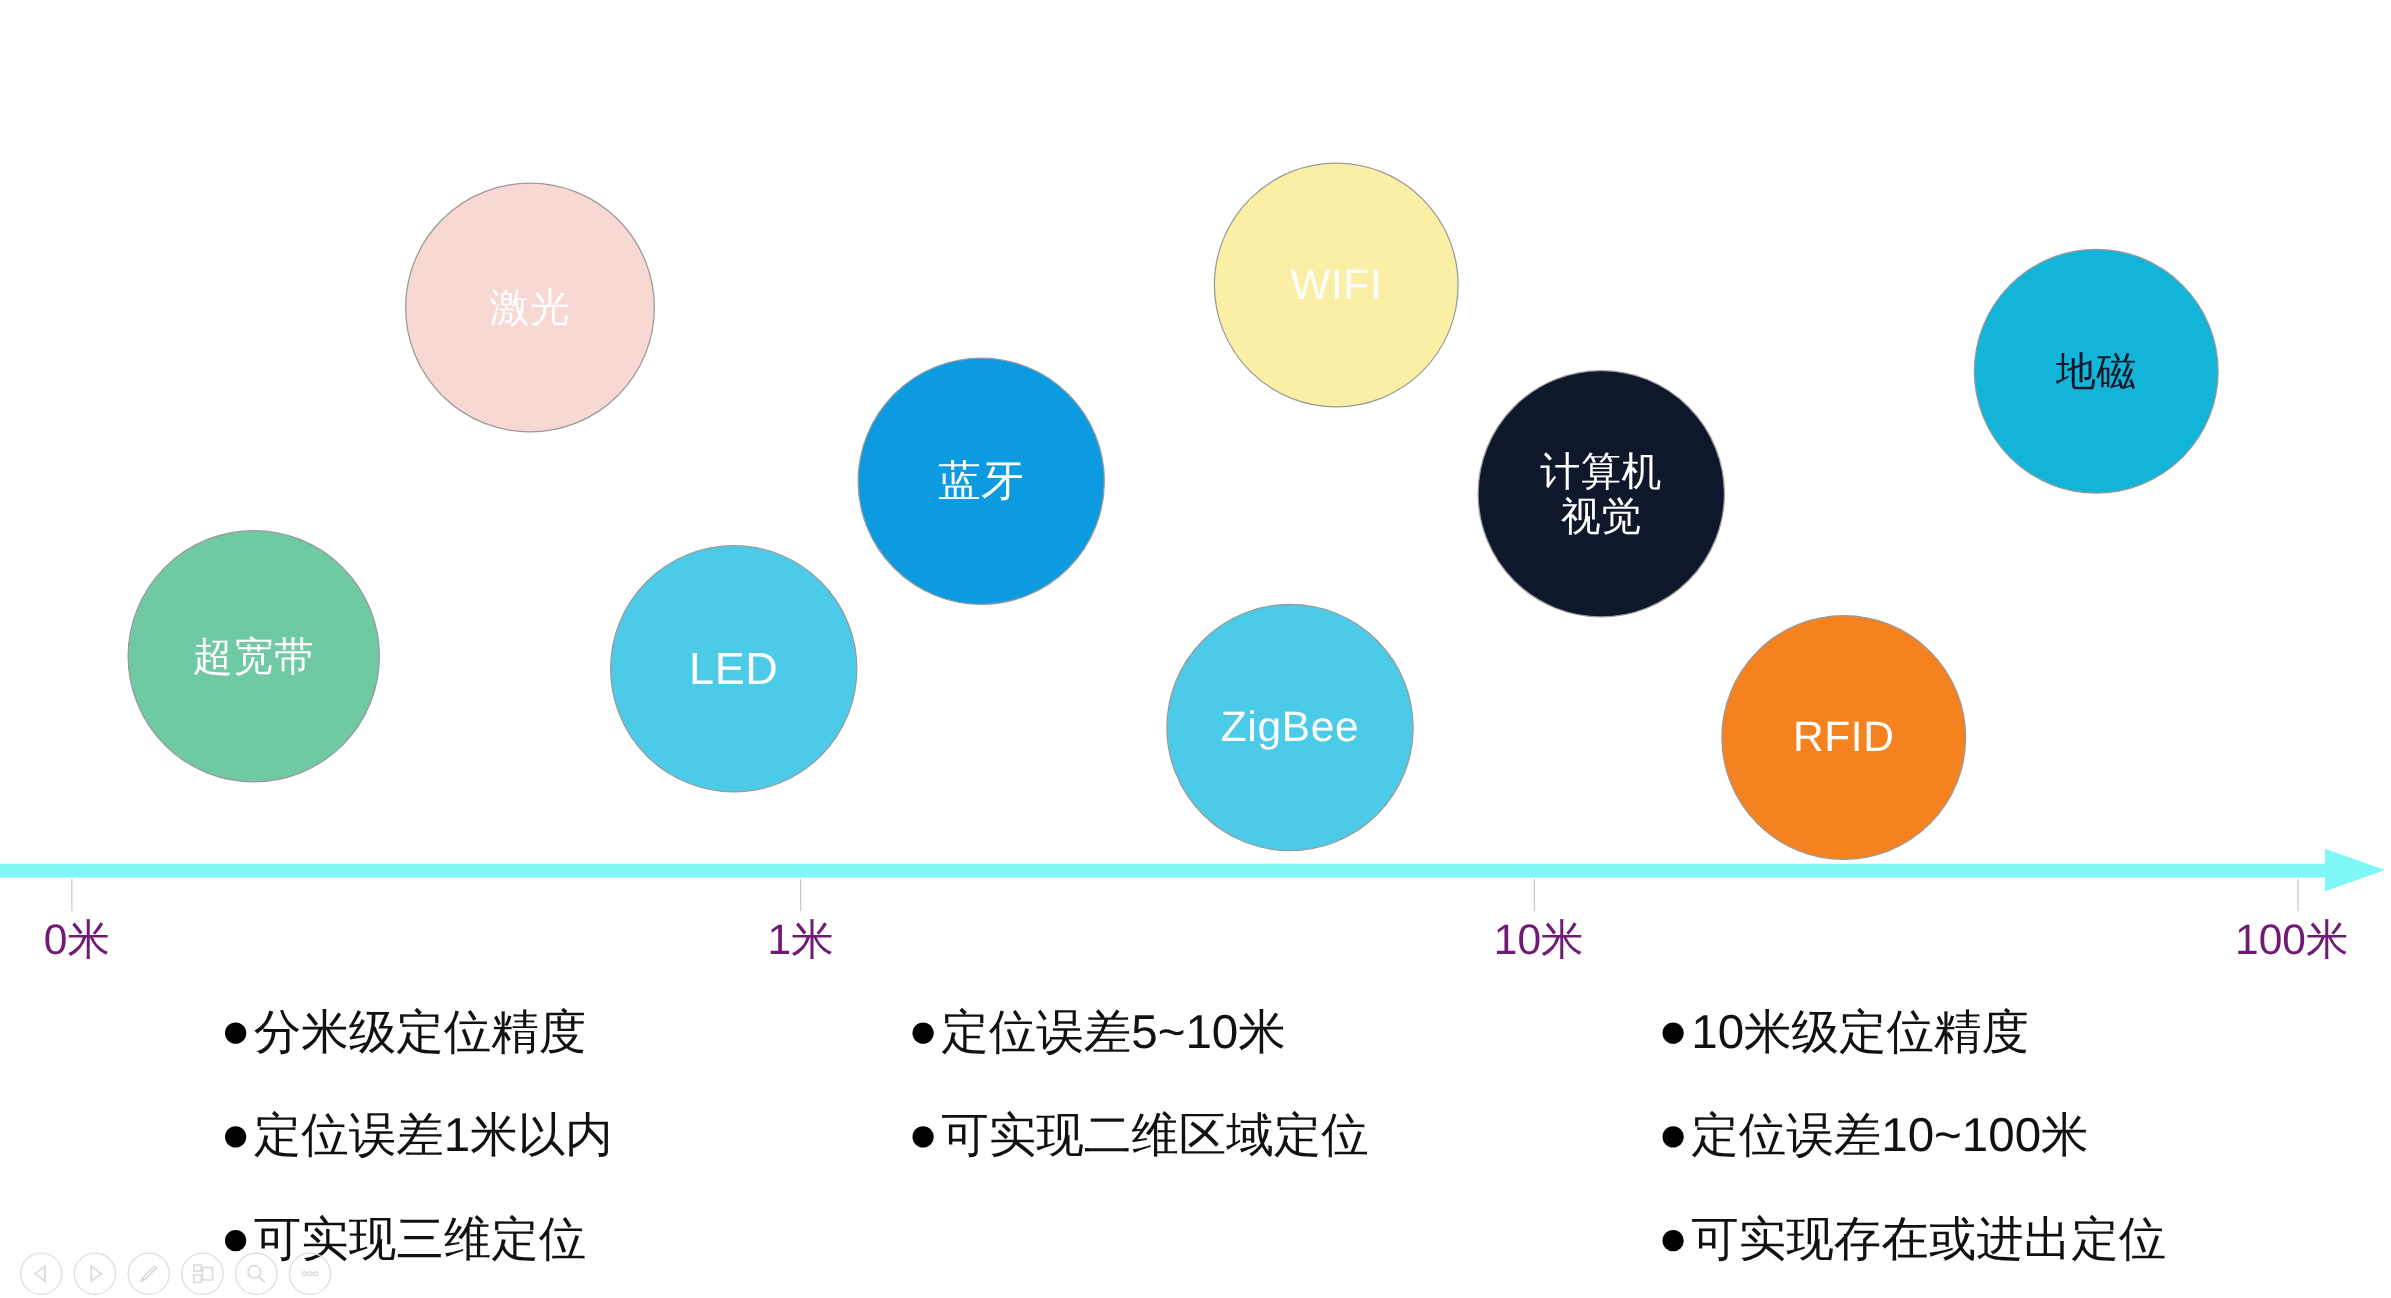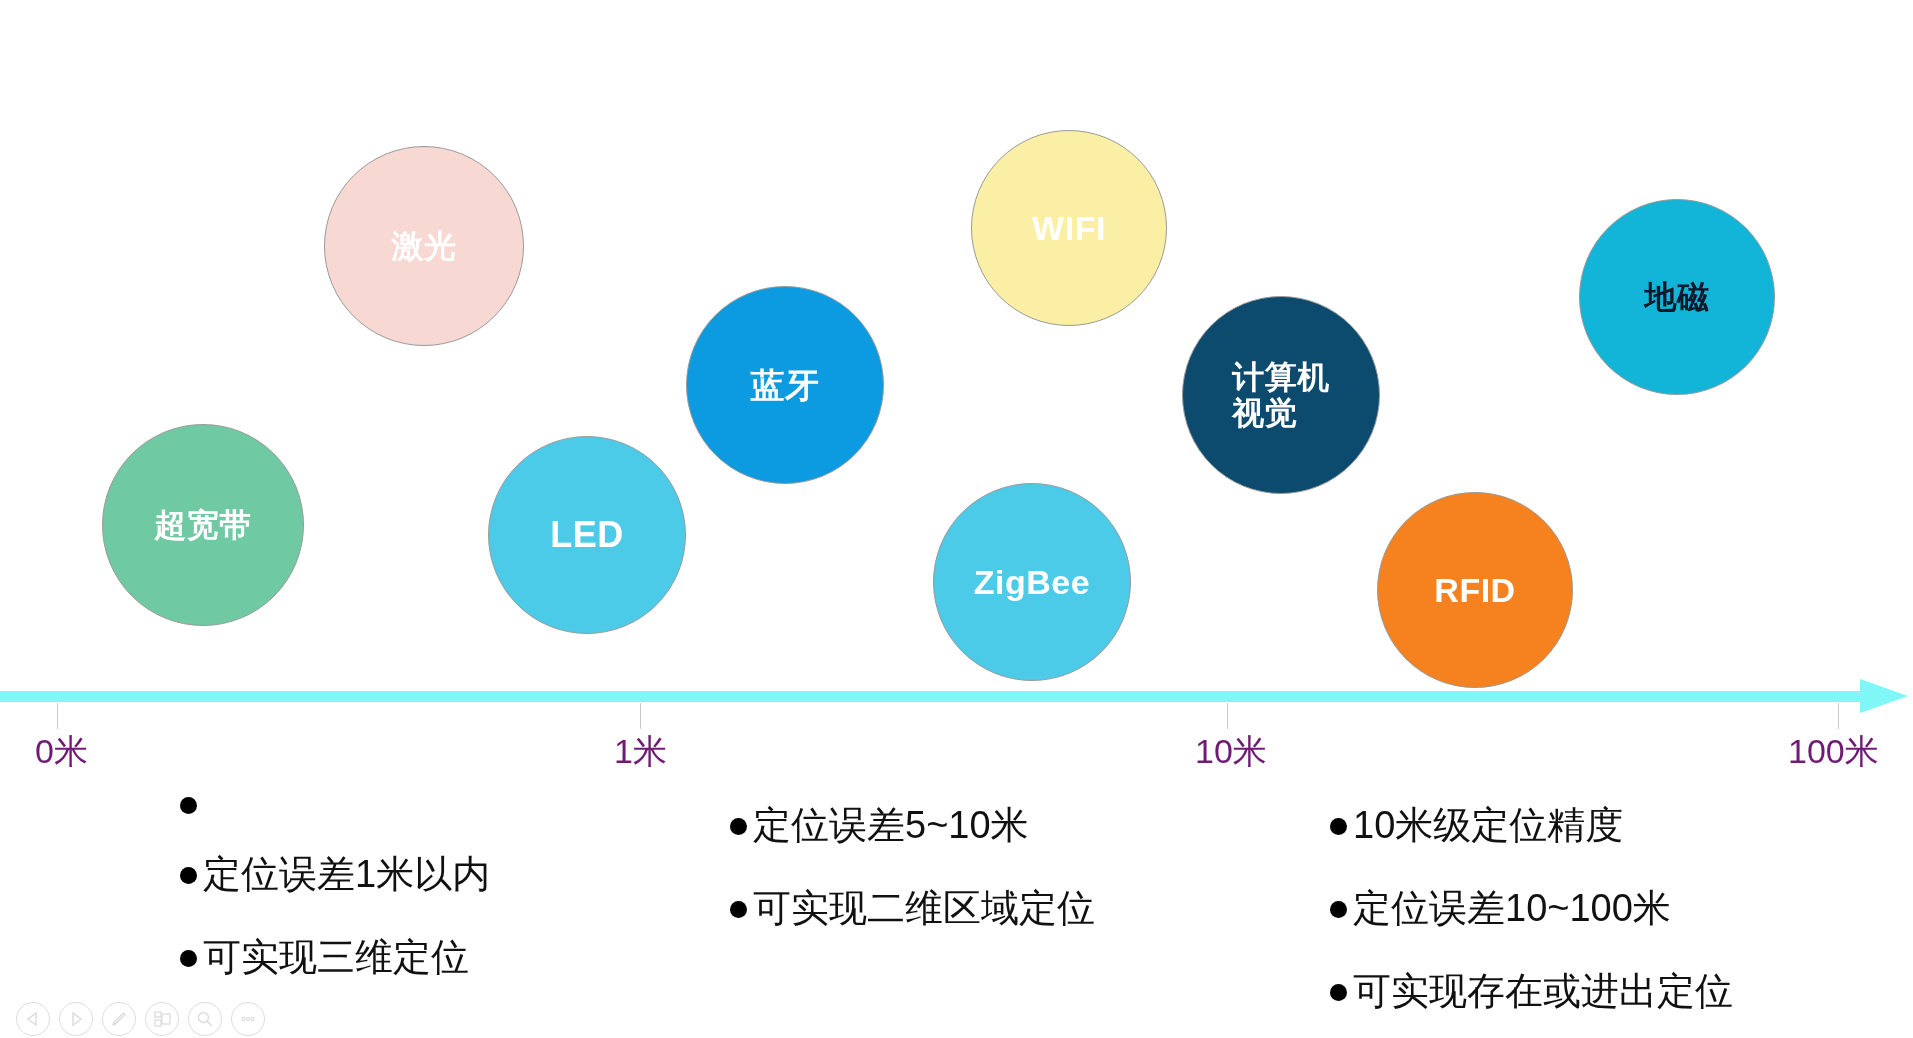--- a/index.html
+++ b/index.html
@@ -20,22 +20,23 @@
 
   
   .bubble {
     position: absolute;
     border-radius: 50%;
     border: 1.5px solid #9a9a9a;
     box-sizing: border-box;
     display: flex;
     align-items: center;
     justify-content: center;
+    text-align: center;
     color: #ffffff;
-    font-weight: bold;
+    font-weight: normal;
     line-height: 1.14;
     letter-spacing: 0.5px;
   }
   .bubble .lbl { display: block; white-space: pre-line; }
 
   
   #axis-line {
     position: absolute;
     left: 0;
     top: 691px;
@@ -131,21 +132,21 @@
       </div>
       <div class="bubble" style="left: 686px; top: 286px; width: 198px; height: 198px; background: rgb(12, 155, 224); border-color: rgb(154, 154, 154); color: rgb(255, 255, 255); font-size: 34px;">
         <span class="lbl">蓝牙</span>
       </div>
       <div class="bubble" style="left: 971px; top: 130px; width: 196px; height: 196px; background: rgb(250, 239, 164); border-color: rgb(154, 154, 154); color: rgb(255, 255, 255); font-size: 34px;">
         <span class="lbl">WIFI</span>
       </div>
       <div class="bubble" style="left: 933px; top: 483px; width: 198px; height: 198px; background: rgb(75, 203, 232); border-color: rgb(154, 154, 154); color: rgb(255, 255, 255); font-size: 34px;">
         <span class="lbl">ZigBee</span>
       </div>
-      <div class="bubble" style="left: 1182px; top: 296px; width: 198px; height: 198px; background: #0c4a6e; border-color: rgb(154, 154, 154); color: rgb(255, 255, 255); font-size: 32px;">
+      <div class="bubble" style="left: 1182px; top: 296px; width: 198px; height: 198px; background: #0f172a; border-color: rgb(154, 154, 154); color: rgb(255, 255, 255); font-size: 32px;">
         <span class="lbl">计算机
 视觉</span>
       </div>
       <div class="bubble" style="left: 1377px; top: 492px; width: 196px; height: 196px; background: rgb(245, 130, 31); border-color: rgb(154, 154, 154); color: rgb(255, 255, 255); font-size: 34px;">
         <span class="lbl">RFID</span>
       </div>
       <div class="bubble" style="left: 1579px; top: 199px; width: 196px; height: 196px; background: rgb(18, 181, 216); border-color: rgb(154, 154, 154); color: #0f172a; font-size: 32px;">
         <span class="lbl">地磁</span>
       </div>
     </div>
@@ -160,20 +161,21 @@
       <div class="tick" style="left: 1227px;"></div>
       <div class="tick-label" style="left: 1195px;">10米</div>
       <div class="tick" style="left: 1838px;"></div>
       <div class="tick-label" style="left: 1788px;">100米</div>
     </div>
 
   <div id="bullets">
       <div class="bullet-col" style="left: 180px;">
         <div class="bullet-row">
           <span class="bullet-dot"></span>
+          <span>分米级定位精度</span>
         </div>
         <div class="bullet-row">
           <span class="bullet-dot"></span>
           <span>定位误差1米以内</span>
         </div>
         <div class="bullet-row">
           <span class="bullet-dot"></span>
           <span>可实现三维定位</span>
         </div>
       </div>

